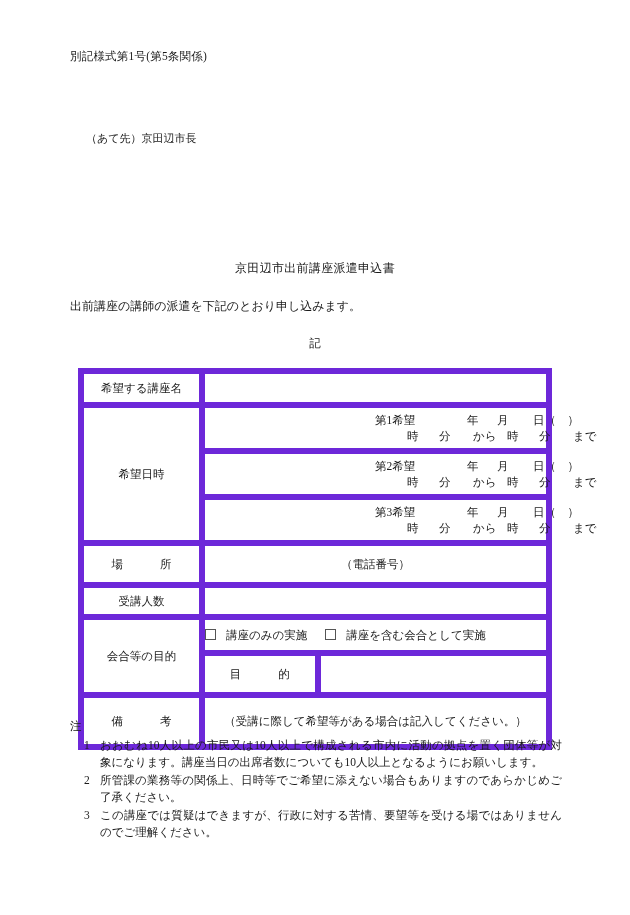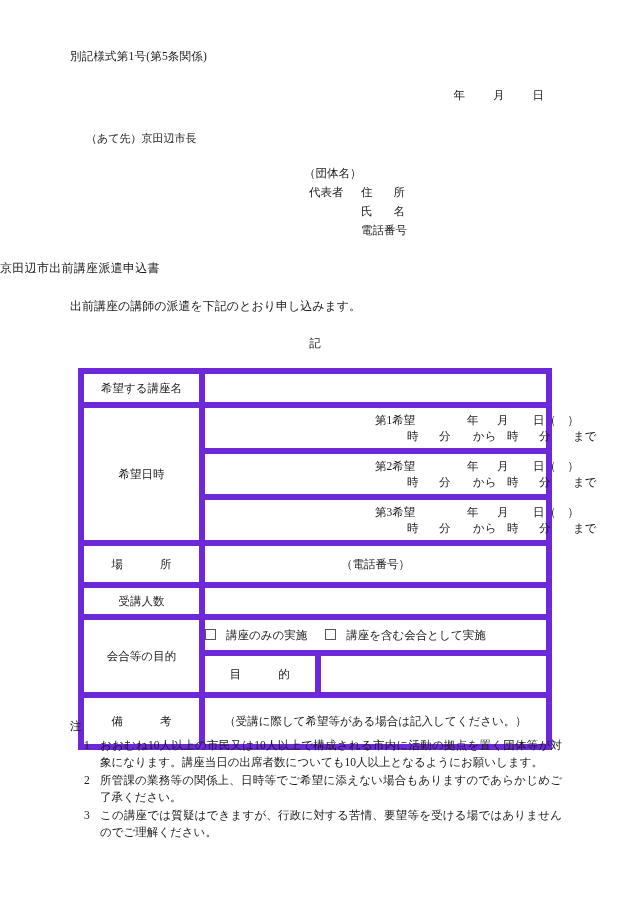--- a/index.html
+++ b/index.html
@@ -68,20 +68,21 @@
     text-align: justify;
     text-align-last: justify;
   }
   .applicant .indent-field { margin-left: 61px; }
 
   
   .doc-title {
     position: absolute;
     left: 0; right: 0;
     top: 260px;
+    text-align: center;
     font-size: 12px;
     letter-spacing: 0.3px;
   }
   .lead {
     position: absolute;
     left: 70px;
     top: 298px;
     font-size: 12px;
     white-space: nowrap;
   }
@@ -208,38 +209,23 @@
     text-align: justify;
   }
 </style>
 </head>
 <body>
 
 <div class="page">
 
   <div class="form-code">別記様式第1号(第5条関係)</div>
 
-  <div class="date-line">
-    <span>年</span><span class="gap-s"></span><span>月</span><span class="gap-s"></span><span>日</span>
-  </div>
 
   <div class="addressee">（あて先）京田辺市長</div>
 
-  <div class="applicant">
-    <div class="org">（団体名）</div>
-    <div class="rep-row">
-      <span class="rep-label">代表者</span><span class="rep-field spaced2">住　所</span>
-    </div>
-    <div class="rep-row">
-      <span class="rep-field spaced2 indent-field">氏　名</span>
-    </div>
-    <div class="rep-row">
-      <span class="rep-field indent-field">電話番号</span>
-    </div>
-  </div>
 
   <div class="doc-title">京田辺市出前講座派遣申込書</div>
 
   <div class="lead">出前講座の講師の派遣を下記のとおり申し込みます。</div>
 
   <div class="ki-mark">記</div>
 
   <table class="form-table">
     <tbody>
 

